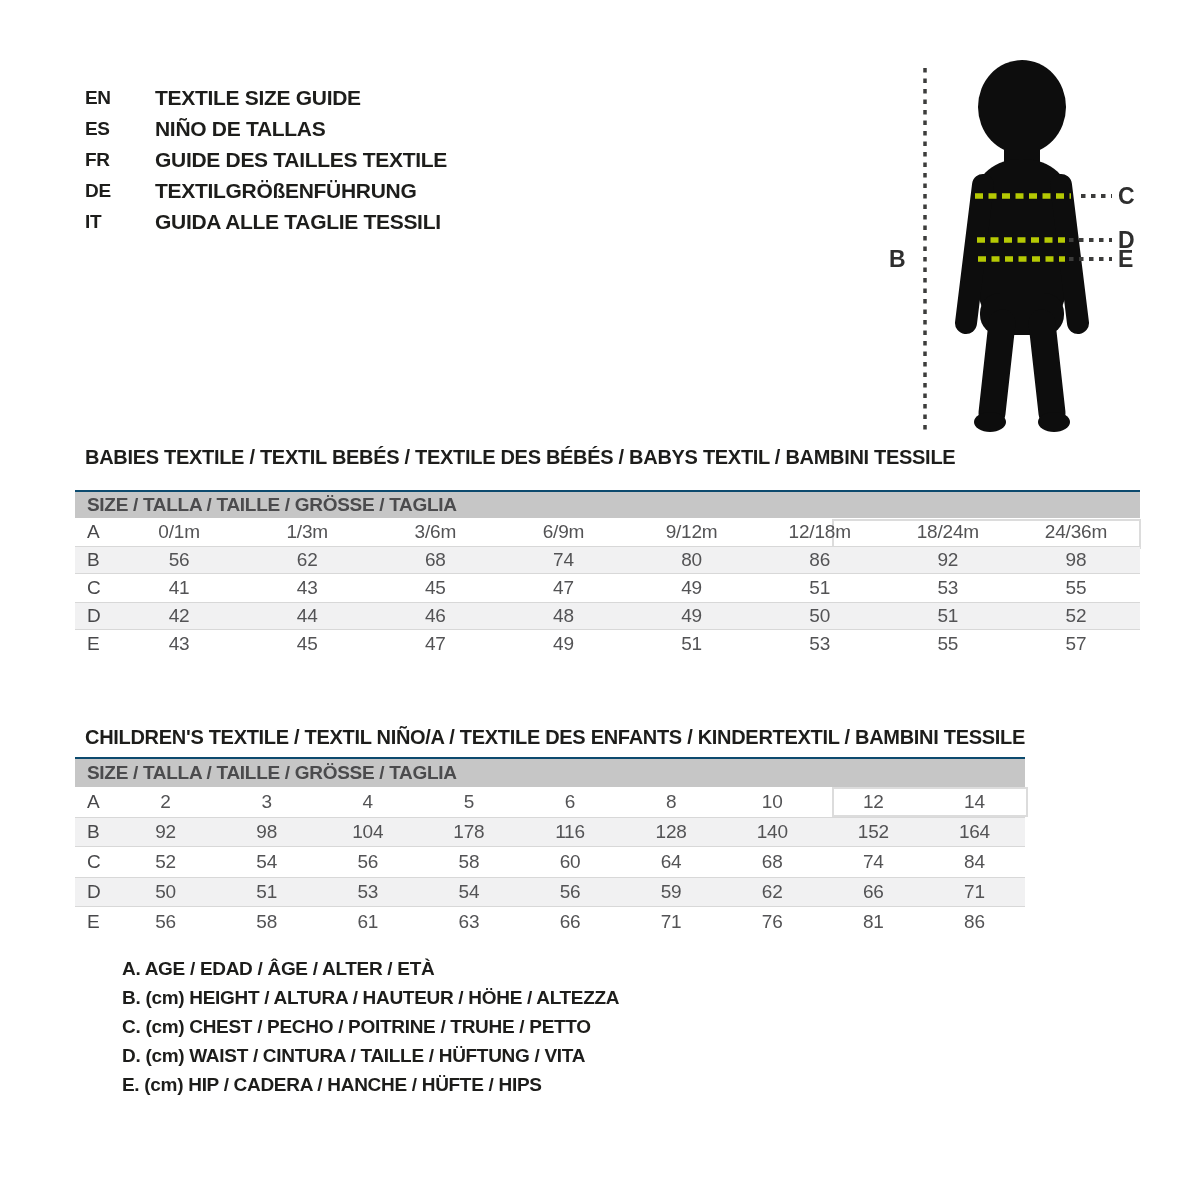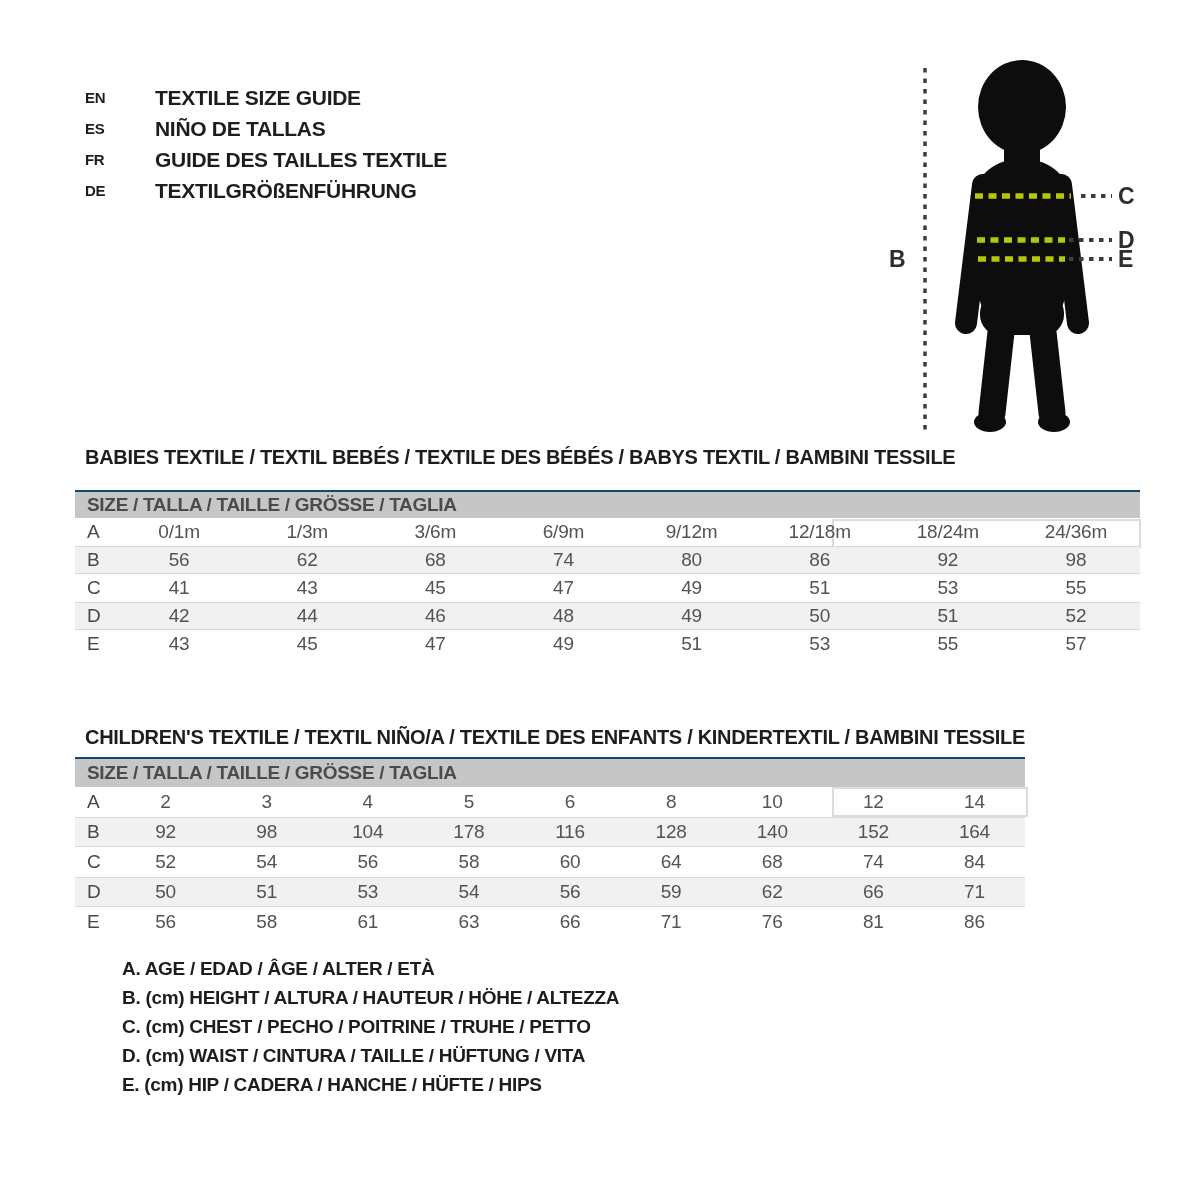--- a/index.html
+++ b/index.html
@@ -3,21 +3,21 @@
 <meta charset="utf-8">
 <style>
   * { margin:0; padding:0; box-sizing:border-box; }
   html,body { width:1200px; height:1200px; background:#ffffff; }
   body { font-family:"Liberation Sans", sans-serif; color:#1d1d1b; }
   .page { position:relative; width:1200px; height:1200px; background:#fff; overflow:hidden; }
 
   
   .langs { position:absolute; left:85px; top:82px; }
   .lang-row { display:flex; height:31px; align-items:center; }
-  .lang-code { width:70px; font-size:15px; font-weight:700; letter-spacing:-0.3px; }
+  .lang-code { width:70px; font-size:19px; font-weight:700; letter-spacing:-0.3px; }
   .lang-title { font-size:21px; font-weight:700; letter-spacing:-0.3px; }
 
   
   .figure { position:absolute; left:885px; top:55px; width:260px; height:385px; }
 
   
   .sec-heading { position:absolute; left:85px; font-size:20px; font-weight:700; letter-spacing:-0.3px; color:#1d1d1b; white-space:nowrap; }
   .heading-babies { top:446px; }
   .heading-children { top:726px; }
 
@@ -59,20 +59,24 @@
       <div class="lang-code">ES</div>
       <div class="lang-title">NIÑO DE TALLAS</div>
     </div>
     <div class="lang-row">
       <div class="lang-code">FR</div>
       <div class="lang-title">GUIDE DES TAILLES TEXTILE</div>
     </div>
     <div class="lang-row">
       <div class="lang-code">DE</div>
       <div class="lang-title">TEXTILGRÖßENFÜHRUNG</div>
+    </div>
+    <div class="lang-row">
+      <div class="lang-code">IT</div>
+      <div class="lang-title">GUIDA ALLE TAGLIE TESSILI</div>
     </div>
   </div>
 
   <svg class="figure" viewBox="0 0 260 385" width="260" height="385" xmlns="http://www.w3.org/2000/svg">
 
     <line x1="40" y1="13" x2="40" y2="377" stroke="#3c3c3b" stroke-width="3.5" stroke-dasharray="4.5 6"></line>
     <text x="4" y="212" font-size="23">B</text>
 
     <g fill="#0d0d0d">
       <ellipse cx="137" cy="52" rx="44" ry="47"></ellipse>

